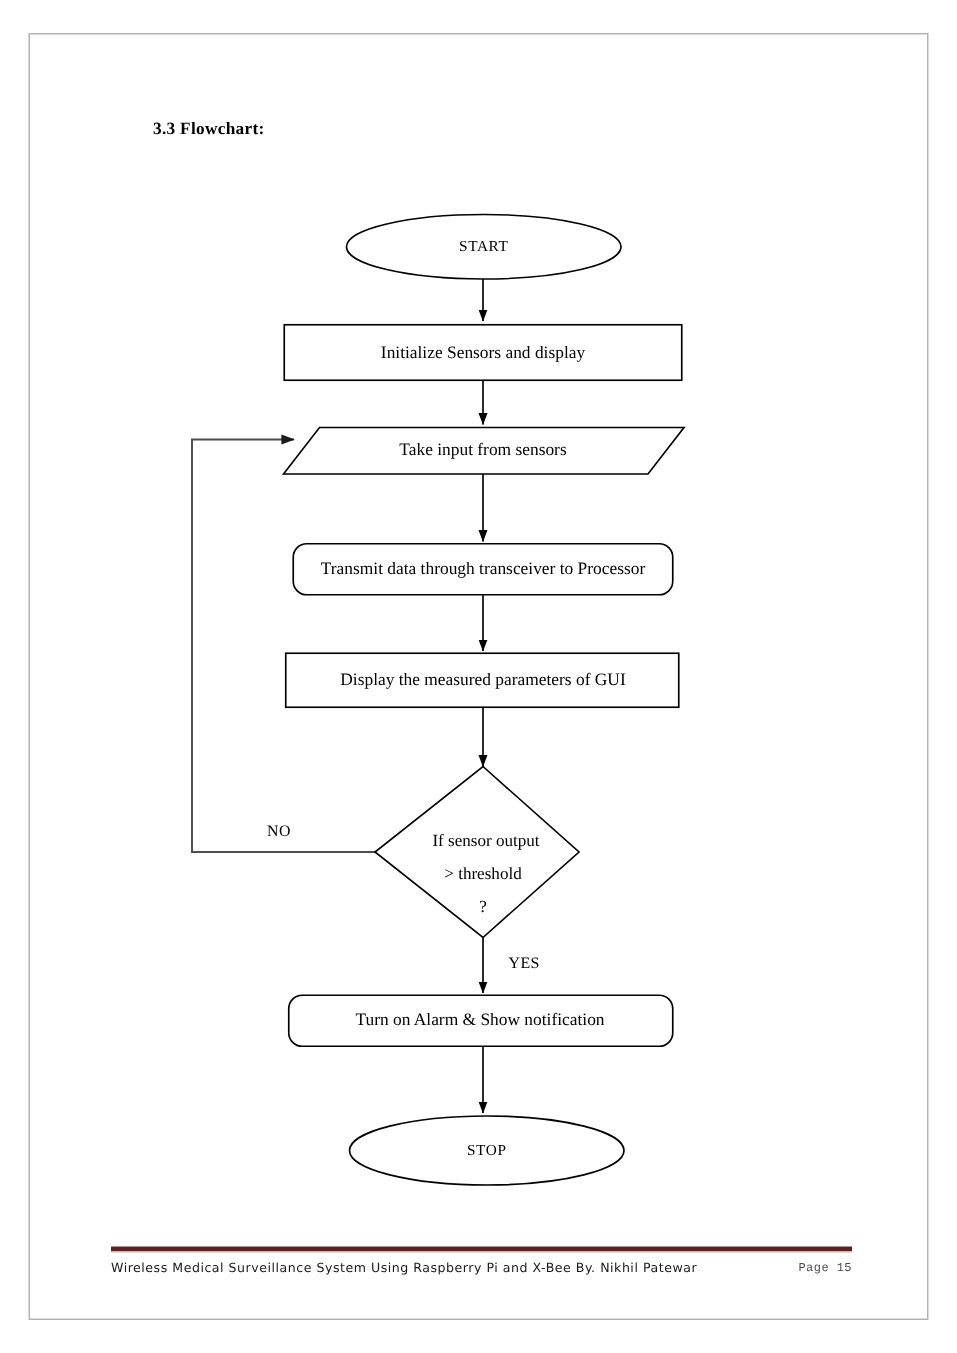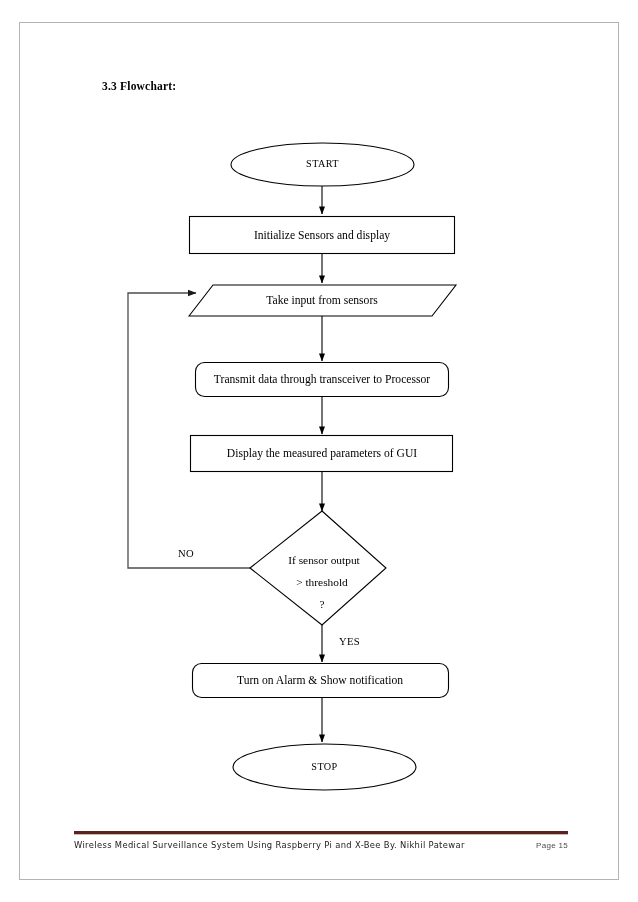--- a/index.html
+++ b/index.html
@@ -118,21 +118,21 @@
     font-size: 8.4px;
     font-weight: normal;
     color: #1a1a1a;
     letter-spacing: 0.35px;
     white-space: nowrap;
   }
   #footer-page {
     position: absolute;
     right: 70px;
     top: 841px;
-    font-family: Liberation Sans, sans-serif;
+    font-family: Liberation Mono, monospace;
     font-size: 8px;
     color: #4d4d4d;
     letter-spacing: 0.3px;
     white-space: nowrap;
   }
 </style>
 </head>
 <body>
 
 <div id="page-frame"></div>

